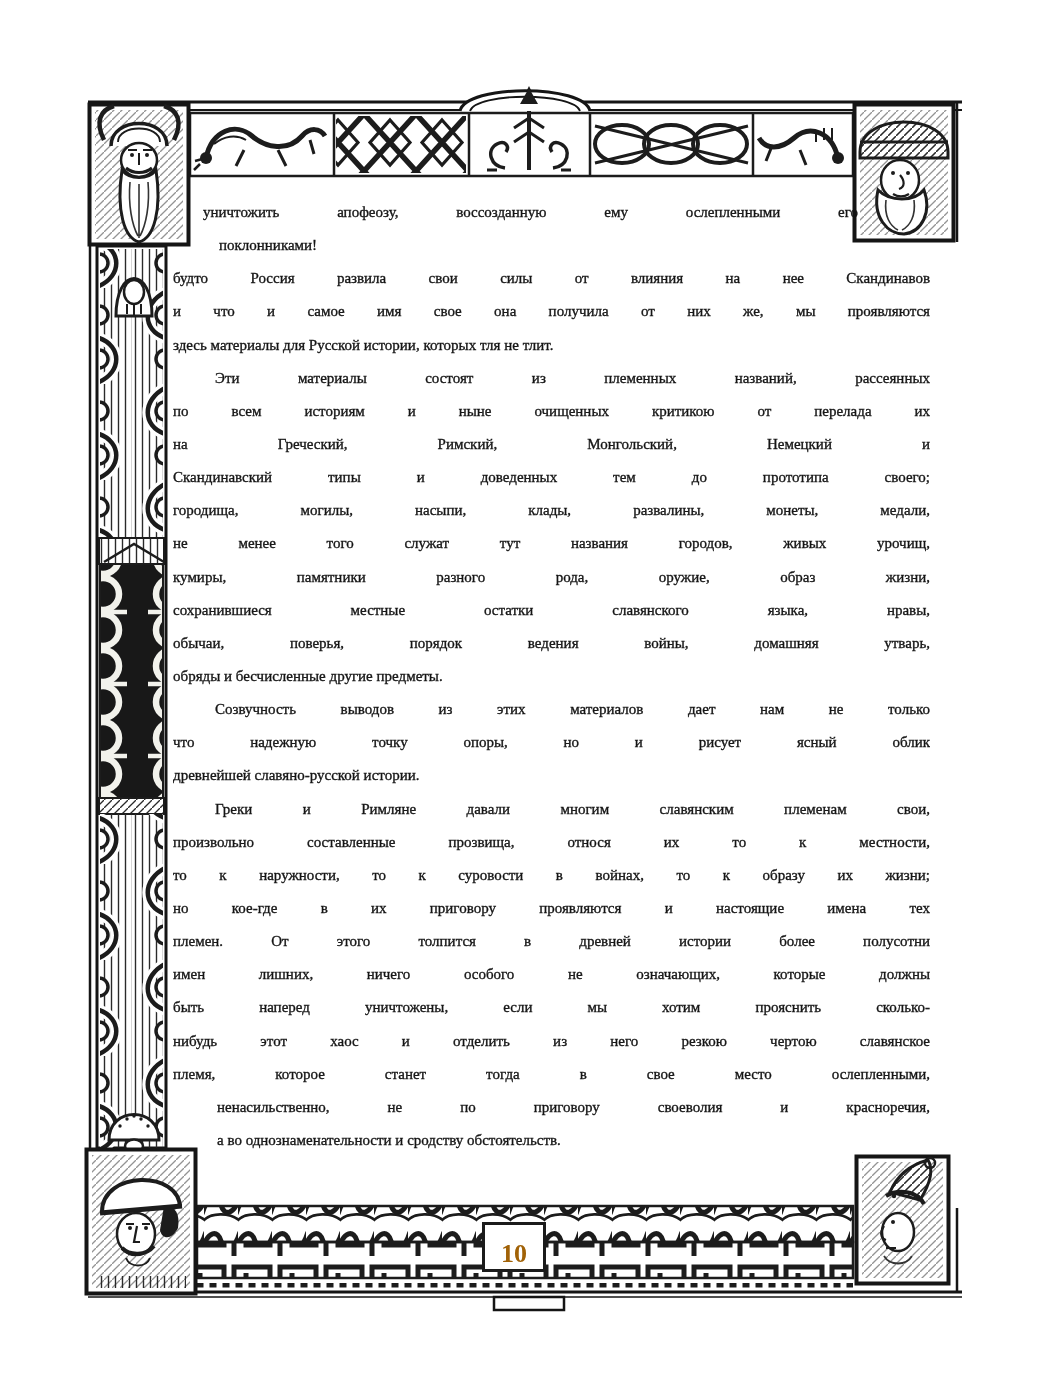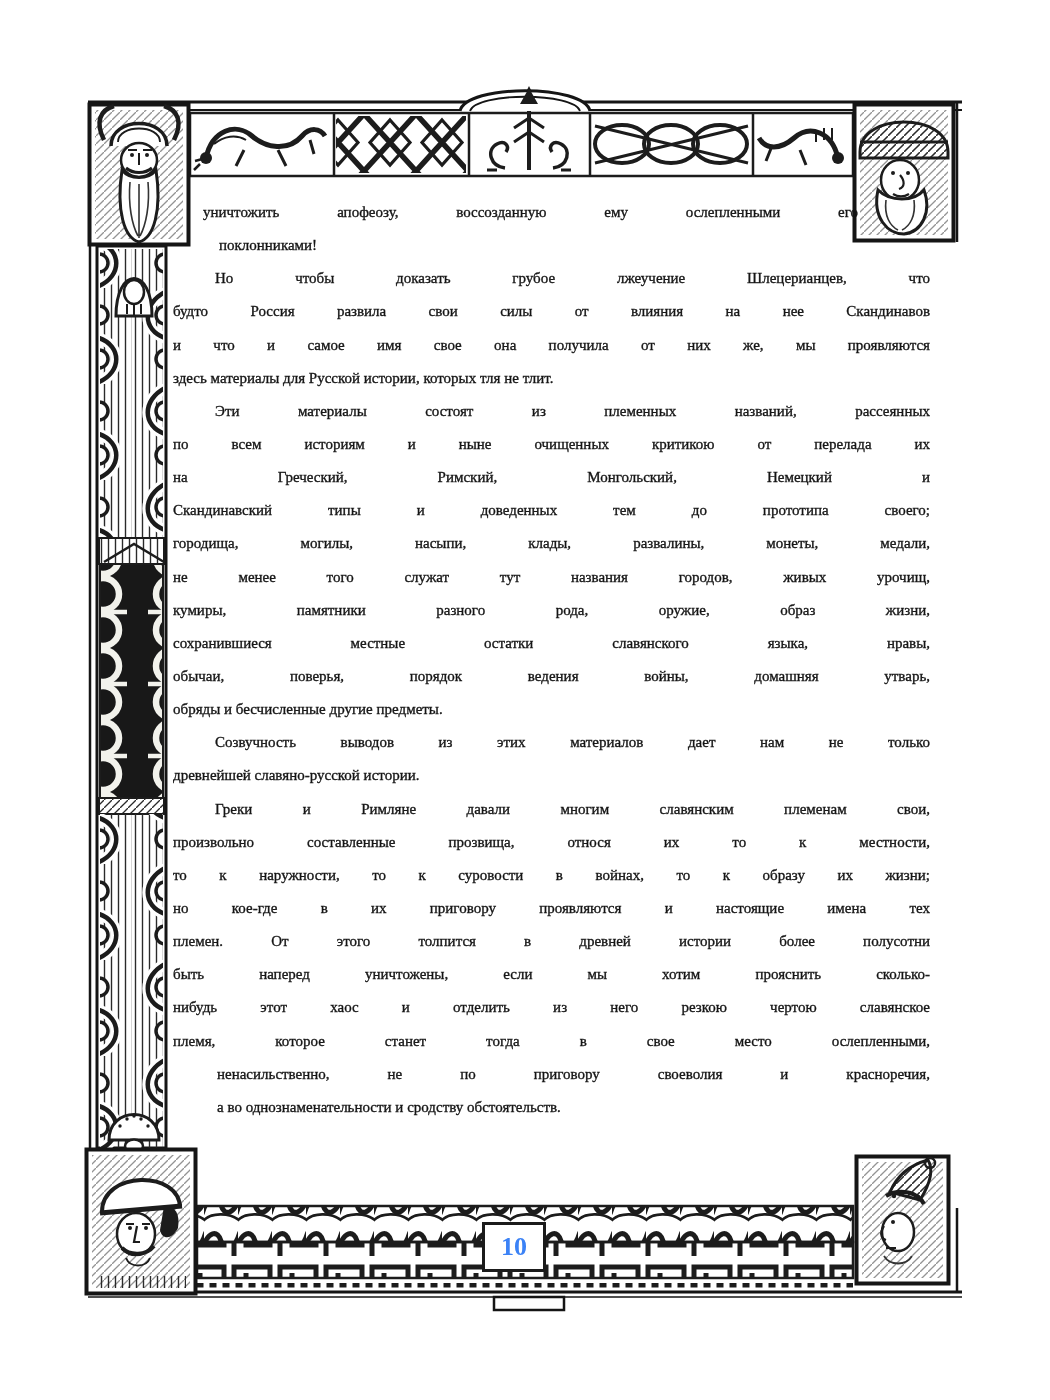--- a/index.html
+++ b/index.html
@@ -15,22 +15,22 @@
     -webkit-text-stroke:0.35px #161616;
   }
   .left { text-align:left; text-align-last:left; }
   .ind  { text-indent:42px; }
   .n1   { margin-left:30px; margin-right:72px; }
   .n2   { margin-left:46px; }
   .bs   { margin-left:44px; }
   .pagenum {
     position:absolute; left:482px; top:1222px; width:64px; height:50px;
     box-sizing:border-box; background:#ffffff; border:3px solid #1b1b1b;
-    display:flex; align-items:center; justify-content:center;
-    font-size:26px; font-weight:bold; color:#3b82f6;
+    display:flex; align-items:flex-end; justify-content:center;
+    font-size:26px; font-weight:bold; color:#a16207;
   }
 </style>
 </head>
 <body>
 
 <div class="page">
 
   <svg class="decor" width="1050" height="1400" viewBox="0 0 1050 1400">
     <defs>
       <pattern id="hatchV" width="7" height="7" patternUnits="userSpaceOnUse">
@@ -222,41 +222,42 @@
       <path d="M884,1226 C880,1232 880,1238 886,1240" stroke="#1c1c1c" stroke-width="2.2" fill="none"></path>
       <circle cx="893" cy="1222" r="2" fill="#1c1c1c"></circle>
       <path d="M886,1248 H896" stroke="#1c1c1c" stroke-width="2" fill="none"></path>
       <path d="M884,1256 C890,1266 906,1266 912,1256" stroke="#333" stroke-width="1.8" fill="none"></path>
     </g>
   </svg>
 
   <div class="textblock">
     <div class="line n1">уничтожить апофеозу, воссозданную ему ослепленными его</div>
     <div class="line left n2">поклонниками!</div>
-    <div class="line ind">Но чтобы доказать грубое лжеучение Шлецерианцев, что</div>
     <div class="line">будто Россия развила свои силы от влияния на нее Скандинавов</div>
     <div class="line">и что и самое имя свое она получила от них же, мы проявляются</div>
     <div class="line left">здесь материалы для Русской истории, которых тля не тлит.</div>
     <div class="line ind">Эти материалы состоят из племенных названий, рассеянных</div>
     <div class="line">по всем историям и ныне очищенных критикою от перелада их</div>
     <div class="line">на Греческий, Римский, Монгольский, Немецкий и</div>
     <div class="line">Скандинавский типы и доведенных тем до прототипа своего;</div>
     <div class="line">городища, могилы, насыпи, клады, развалины, монеты, медали,</div>
     <div class="line">не менее того служат тут названия городов, живых урочищ,</div>
     <div class="line">кумиры, памятники разного рода, оружие, образ жизни,</div>
     <div class="line">сохранившиеся местные остатки славянского языка, нравы,</div>
     <div class="line">обычаи, поверья, порядок ведения войны, домашняя утварь,</div>
     <div class="line left">обряды и бесчисленные другие предметы.</div>
     <div class="line ind">Созвучность выводов из этих материалов дает нам не только</div>
+    <div class="line">что надежную точку опоры, но и рисует ясный облик</div>
     <div class="line left">древнейшей славяно-русской истории.</div>
     <div class="line ind">Греки и Римляне давали многим славянским племенам свои,</div>
     <div class="line">произвольно составленные прозвища, относя их то к местности,</div>
     <div class="line">то к наружности, то к суровости в войнах, то к образу их жизни;</div>
     <div class="line">но кое-где в их приговору проявляются и настоящие имена тех</div>
     <div class="line">племен. От этого толпится в древней истории более полусотни</div>
+    <div class="line">имен лишних, ничего особого не означающих, которые должны</div>
     <div class="line">быть наперед уничтожены, если мы хотим прояснить сколько-</div>
     <div class="line">нибудь этот хаос и отделить из него резкою чертою славянское</div>
     <div class="line">племя, которое станет тогда в свое место ослепленными,</div>
     <div class="line bs">ненасильственно, не по приговору своеволия и красноречия,</div>
     <div class="line left bs">а во однознаменательности и сродству обстоятельств.</div>
   </div>
 
   <div class="pagenum">
     <span>10</span>
   </div>

